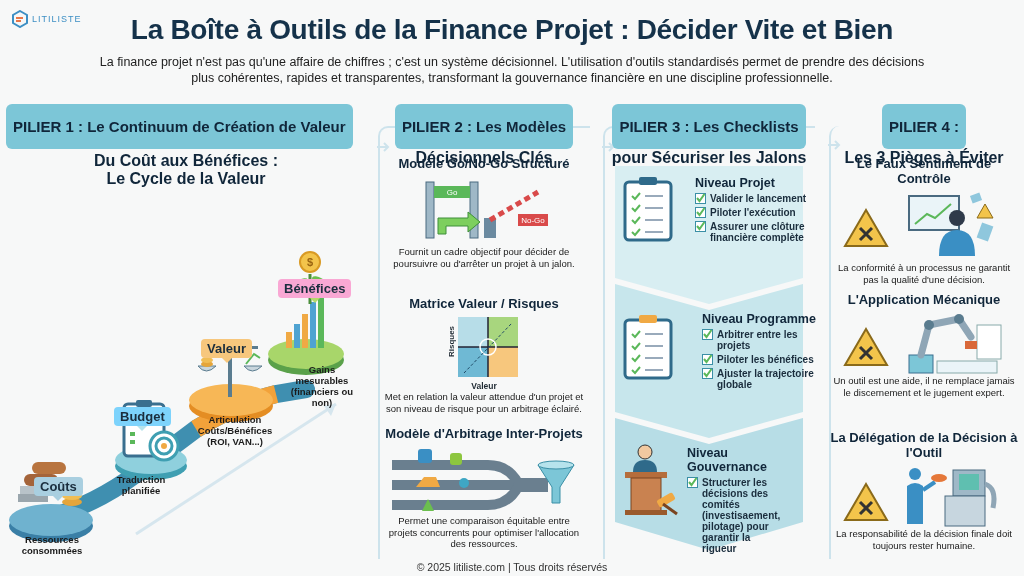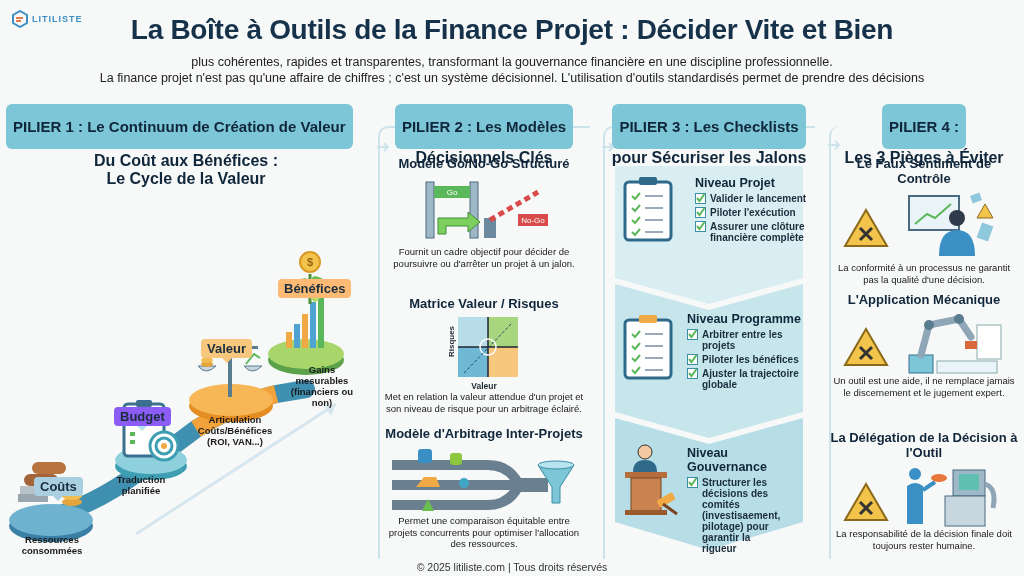--- a/index.html
+++ b/index.html
@@ -5,21 +5,21 @@
   * { box-sizing: border-box; margin: 0; padding: 0; }
   html, body { width: 1024px; height: 576px; overflow: hidden; }
   body {
     background: #f7f8f8;
     font-family: "Liberation Sans", "DejaVu Sans", sans-serif;
     color: #1f2a33;
     position: relative;
   }
   .logo { position: absolute; left: 12px; top: 10px; display: flex; align-items: center; gap: 4px; }
   .logo-hex { width: 16px; height: 18px; }
-  .logo-text { font-size: 9px; letter-spacing: 1px; color: #3d8fc4; font-weight: bold; }
+  .logo-text { font-size: 9px; letter-spacing: 1px; color: #3d8fc4; font-weight: normal; }
   .title {
     position: absolute; left: 0; right: 0; top: 14px; text-align: center;
     font-size: 28px; font-weight: bold; color: #15324a; letter-spacing: -0.3px;
   }
   .subtitle {
     position: absolute; left: 60px; right: 60px; top: 54px; text-align: center;
     font-size: 12.5px; line-height: 16px; color: #222;
   }
 
   .pillar { position: absolute; top: 104px; height: 455px; }
@@ -50,23 +50,23 @@
   .bubble {
     position: absolute; font-size: 13px; font-weight: bold; color: #1a2d3d;
     padding: 2px 6px; border-radius: 4px;
   }
   .bubble:after {
     content: ""; position: absolute; left: 50%; bottom: -5px; margin-left: -5px;
     border-left: 5px solid transparent; border-right: 5px solid transparent; border-top: 5px solid;
     border-top-color: inherit;
   }
   .b-couts { left: 28px; top: 303px; background: #a9cfe0; border-color: #a9cfe0; }
-  .b-budget { left: 108px; top: 233px; background: #8b5cf6; border-color: #b6e3ec; }
+  .b-budget { left: 108px; top: 233px; background: #7dd3fc; border-color: #b6e3ec; }
   .b-valeur { left: 195px; top: 165px; background: #f7c77d; border-color: #f7c77d; }
-  .b-benef { left: 272px; top: 105px; background: #fdba74; border-color: #b5d96b; }
+  .b-benef { left: 272px; top: 105px; background: #f9a8d4; border-color: #b5d96b; }
   .step-label { position: absolute; text-align: center; font-size: 9.5px; line-height: 11px; color: #1a1a1a; font-weight: bold; }
 
   
   .p2 .s { position: absolute; left: 0; right: 0; }
 
   
   .p3-panel {
     position: absolute; left: 8px; right: 8px; top: 62px; height: 385px;
   }
   .level { position: absolute; left: 0; right: 0; }
@@ -88,22 +88,22 @@
   <svg class="logo-hex" viewBox="0 0 16 18">
     <polygon points="8,1 15,5 15,13 8,17 1,13 1,5" fill="none" stroke="#3d8fc4" stroke-width="2"></polygon>
     <rect x="4" y="7" width="7" height="2" fill="#e8774a"></rect>
     <rect x="4" y="10" width="5" height="2" fill="#e8774a"></rect>
   </svg>
   <span class="logo-text">LITILISTE</span>
 </div>
 
 <div class="title">La Boîte à Outils de la Finance Projet : Décider Vite et Bien</div>
 <div class="subtitle">
+  <div>La finance projet n'est pas qu'une affaire de chiffres ; c'est un système décisionnel. L'utilisation d'outils standardisés permet de prendre des décisions</div>
   <div>plus cohérentes, rapides et transparentes, transformant la gouvernance financière en une discipline professionnelle.</div>
-  <div>La finance projet n'est pas qu'une affaire de chiffres ; c'est un système décisionnel. L'utilisation d'outils standardisés permet de prendre des décisions</div>
 </div>
 
 <section class="pillar p1">
   <div class="head" style="text-align:left;">
     <span class="badge">PILIER 1 : Le Continuum de Création de Valeur</span>
     <div class="head-sub" style="text-align:center;margin-top:3px;">Du Coût aux Bénéfices :</div>
     <div class="head-sub" style="text-align:center;">Le Cycle de la Valeur</div>
   </div>
 
   <div class="p1-diagram">
@@ -296,21 +296,21 @@
       </div>
     </div>
 
     <div class="level" style="top:142px;">
       <svg width="50" height="66" viewBox="0 0 50 66" style="position:absolute;left:12px;top:6px;">
         <rect x="2" y="6" width="46" height="58" rx="4" fill="#fff" stroke="#2f6a8a" stroke-width="3"></rect>
         <rect x="16" y="1" width="18" height="8" rx="2" fill="#f0a944"></rect>
         <path d="M9 20 l3 3 l5 -6 M9 32 l3 3 l5 -6 M9 44 l3 3 l5 -6 M9 56 l3 3 l5 -6" stroke="#5bb85a" stroke-width="2" fill="none"></path>
         <path d="M22 20 H40 M22 32 H40 M22 44 H40 M22 56 H40" stroke="#9ab" stroke-width="2"></path>
       </svg>
-      <div style="position:absolute;left:76px;top:4px;width:118px;">
+      <div style="position:absolute;left:91px;top:4px;width:118px;">
         <div class="level-title">Niveau Programme</div>
         <div class="check-item">
             <svg class="check-box" viewBox="0 0 11 11">
               <rect x="0.5" y="0.5" width="10" height="10" fill="#fff" stroke="#3a8fa6"></rect>
               <path d="M2 5 l2.5 3 l5 -7" stroke="#5bb85a" stroke-width="2" fill="none"></path>
             </svg>
             <span>Arbitrer entre les projets</span>
           </div>
         <div class="check-item">
             <svg class="check-box" viewBox="0 0 11 11">

